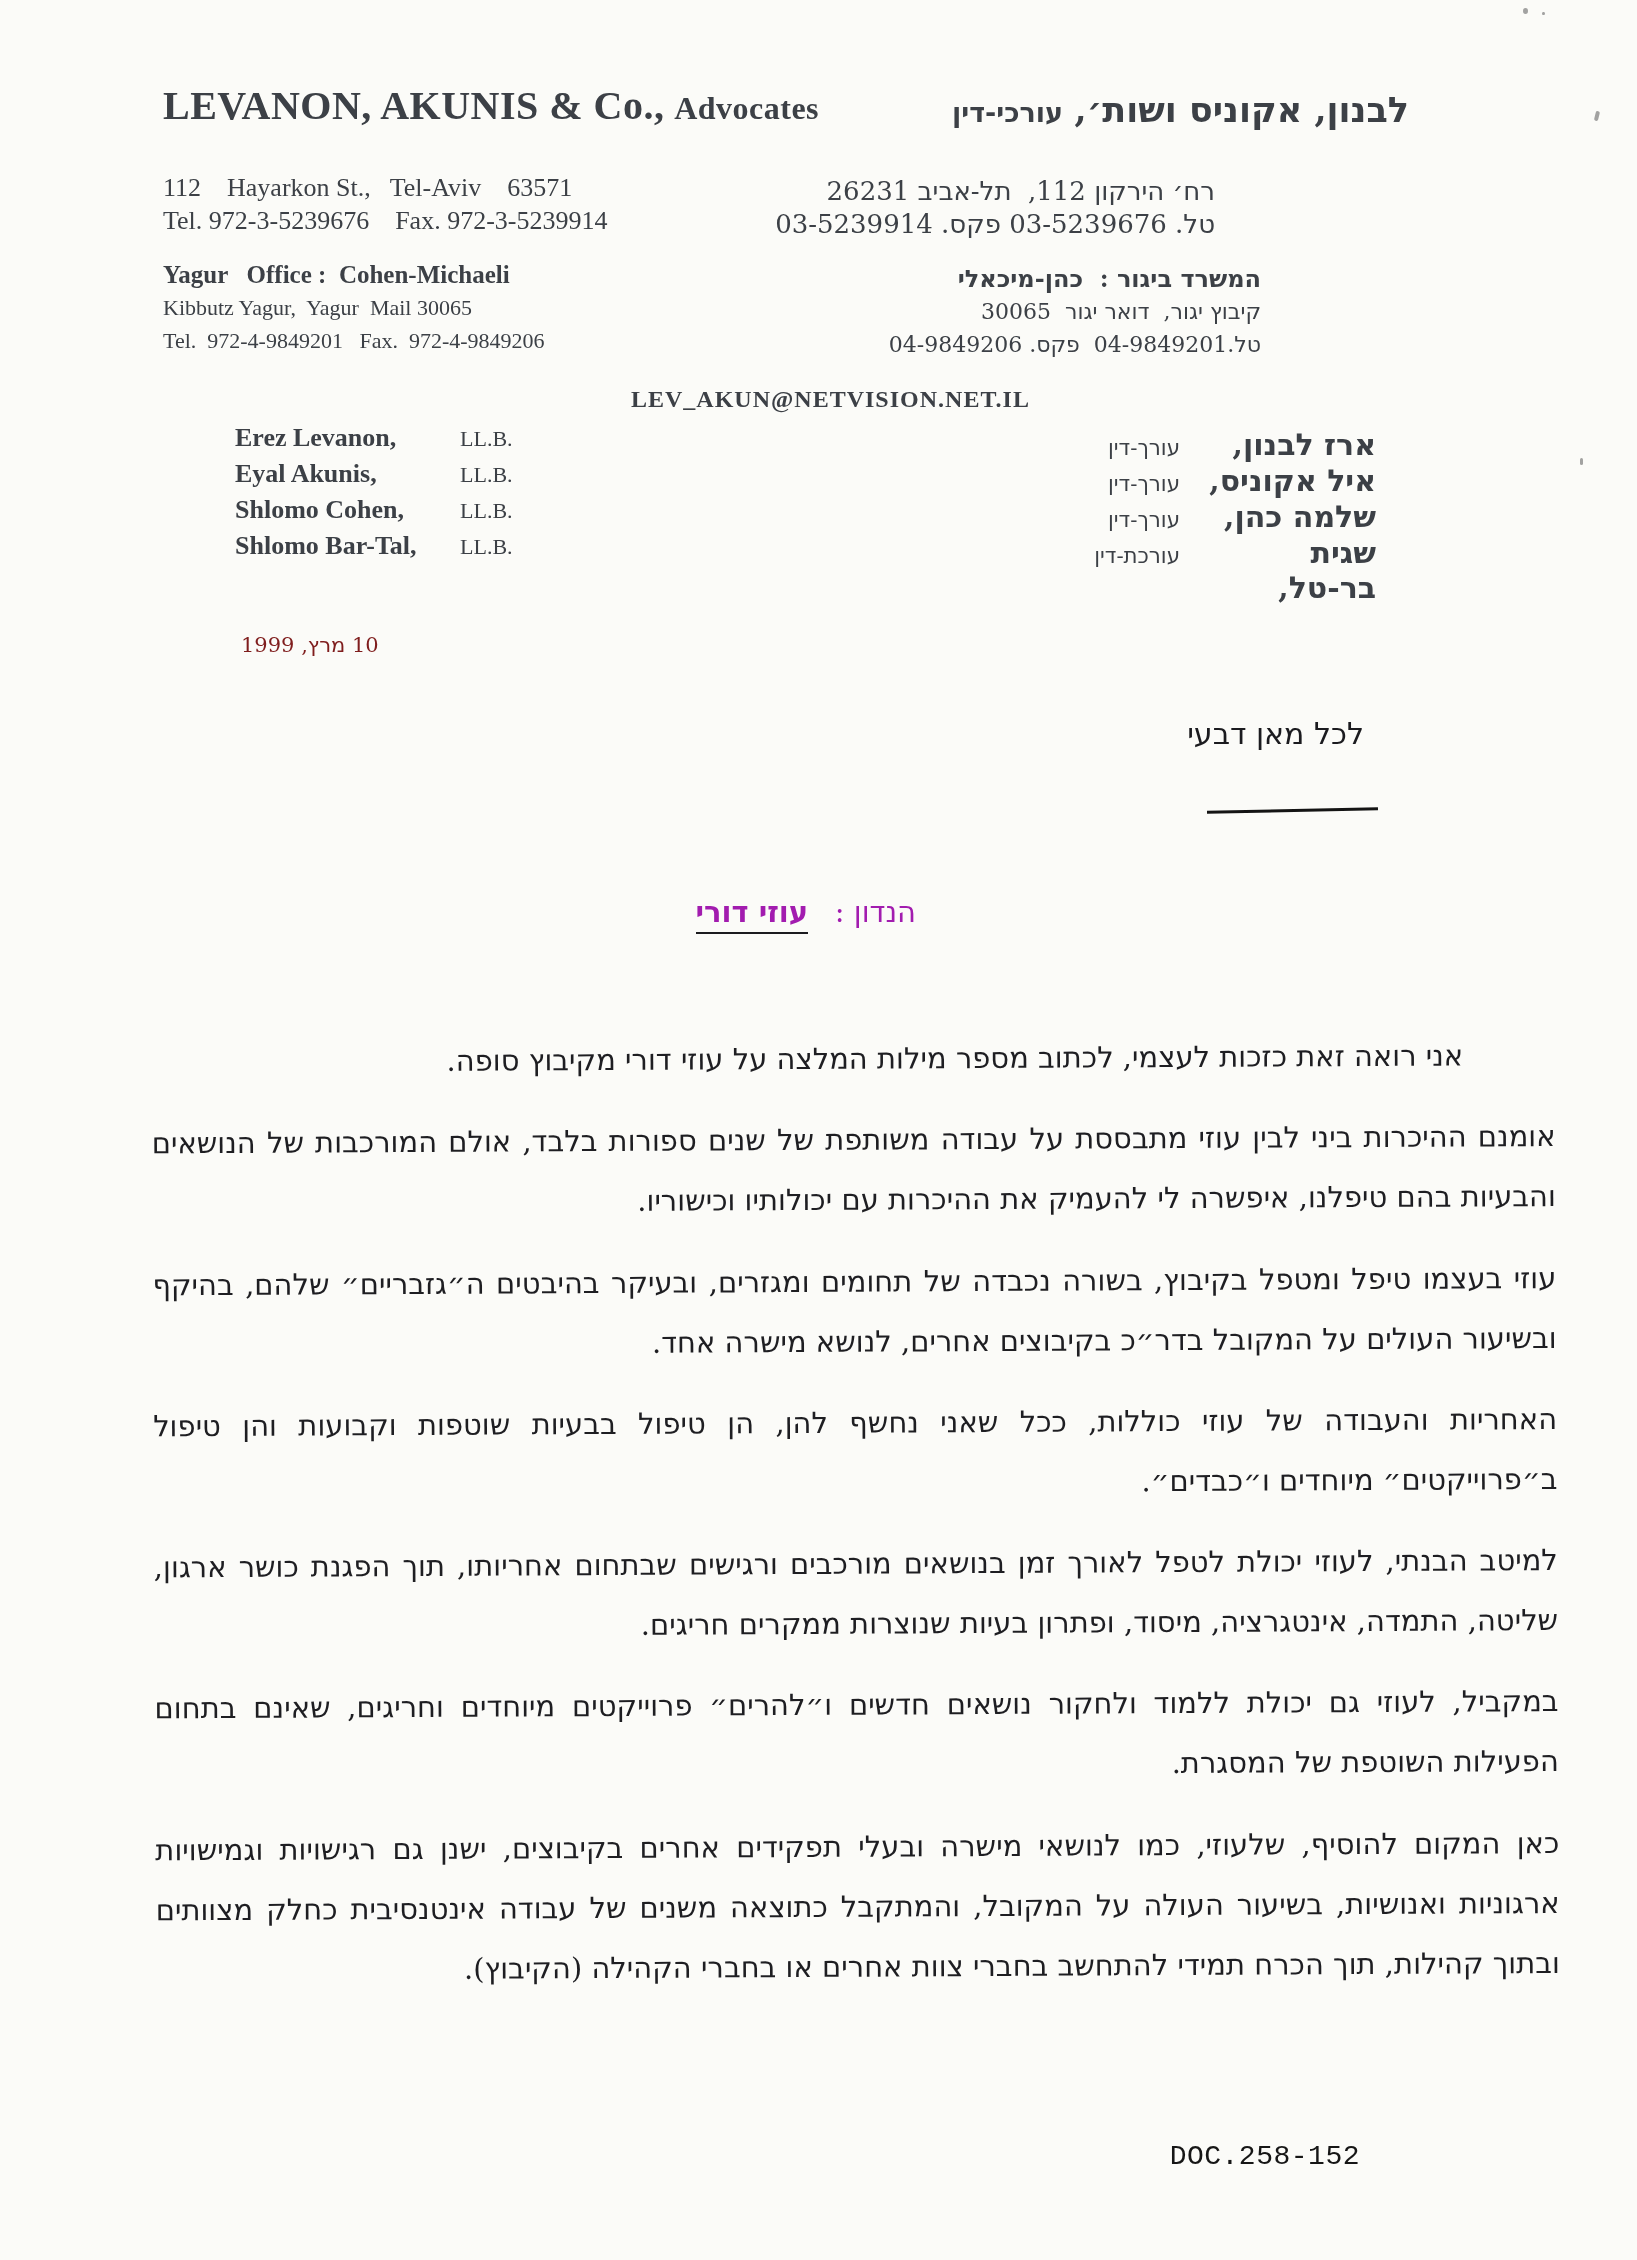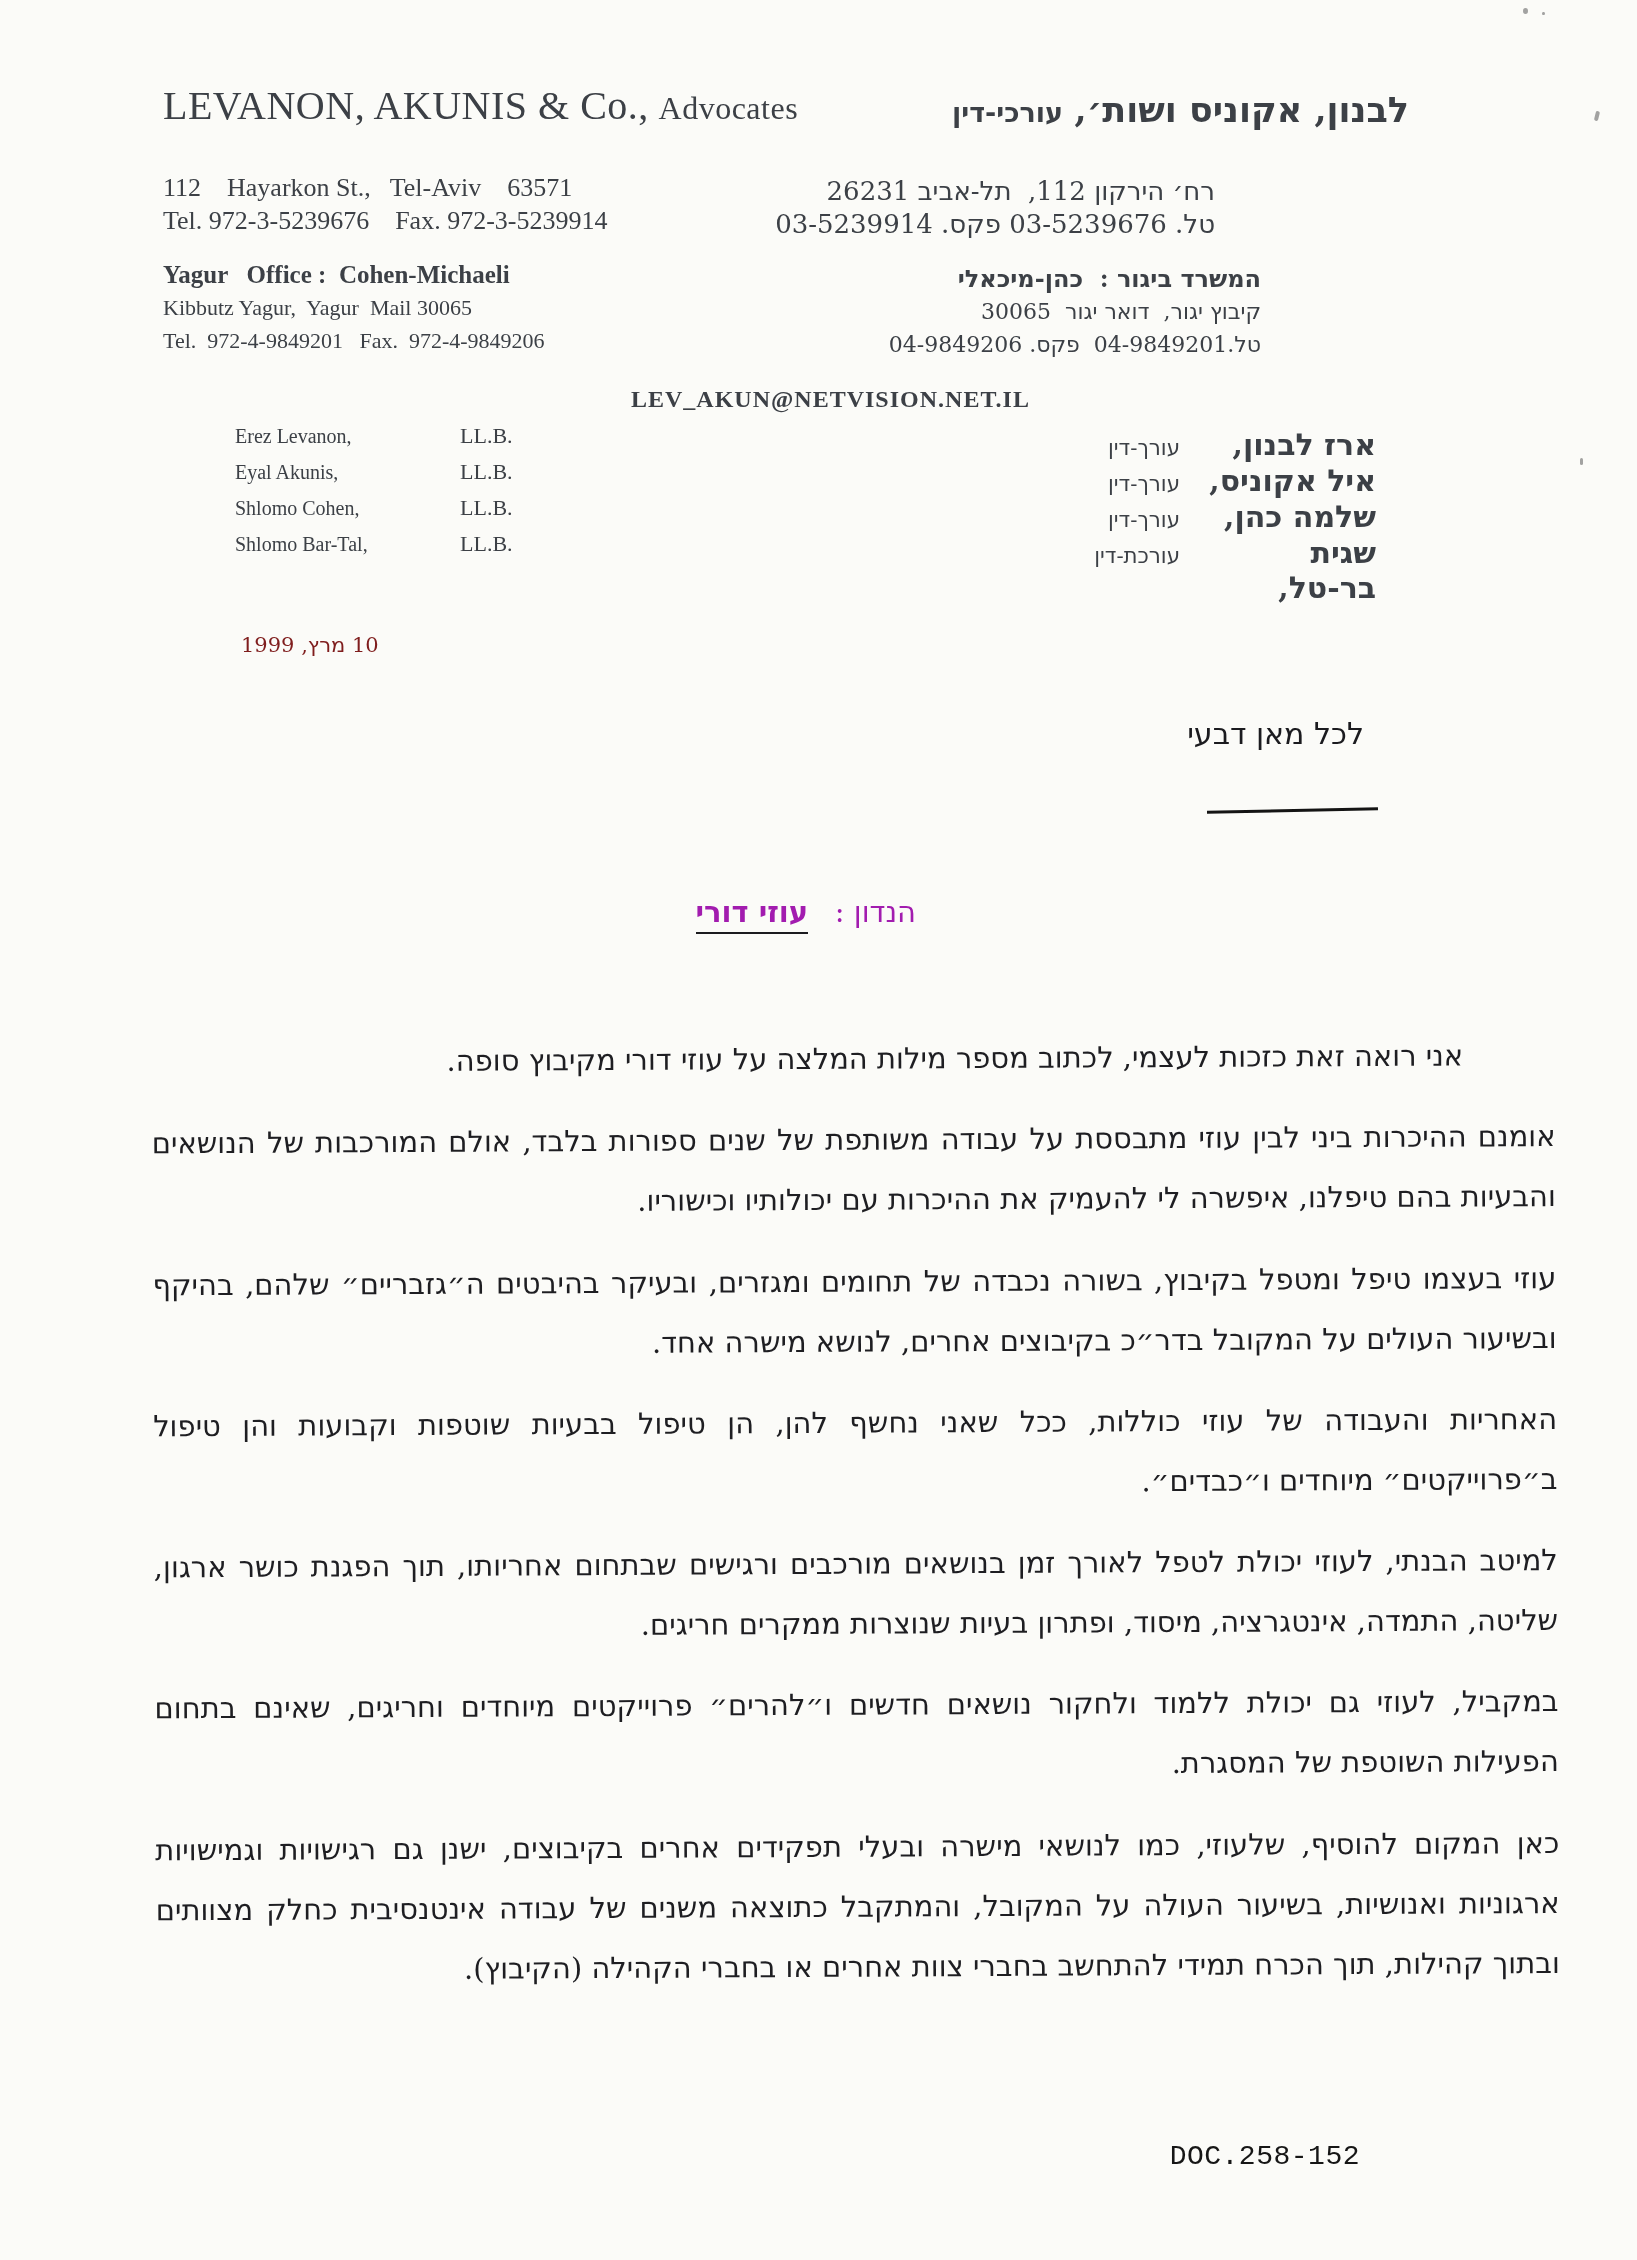--- a/index.html
+++ b/index.html
@@ -11,41 +11,41 @@
     color:#26262a;
     font-family:"Liberation Serif",serif;
   }
   .abs{position:absolute;}
   .en{font-family:"Liberation Serif",serif;}
   .he{font-family:"DejaVu Serif","DejaVu Sans",serif;direction:rtl;unicode-bidi:plaintext;}
   .ws{white-space:pre;}
   .ink{color:#3c4046;}
 
   
-  .firm-en{left:163px;top:82px;font-weight:normal;letter-spacing:0.5px;}
+  .firm-en{left:163px;top:82px;font-weight:bold;letter-spacing:0.5px;}
   .firm-en .main{font-size:40px;}
   .firm-en .suffix{font-size:32px;margin-left:9.7px;}
   .firm-he{right:229px;top:89px;font-weight:bold;text-align:right;}
   .firm-he .main{font-size:35px;}
   .firm-he .suffix{font-size:27px;margin-right:11.6px;}
 
   .addr{font-size:26px;line-height:33px;}
   .addr-en{left:163px;top:171px;}
   .addr-he{right:423px;top:175px;text-align:right;}
 
   .office-en{left:163px;top:258px;font-size:22px;line-height:33px;}
   .office-en .title{font-size:25px;font-weight:bold;}
   .office-he{right:377px;top:262px;font-size:22px;line-height:33px;text-align:right;}
   .office-he .title{font-size:24px;font-weight:bold;}
 
   .email{left:631px;top:386px;font-size:24px;font-weight:bold;letter-spacing:1px;}
 
   .att-en{left:235px;top:423px;}
   .att-en .row{display:flex;align-items:baseline;height:36px;}
-  .att-en .nm{width:225px;font-size:20px;font-weight:normal;}
+  .att-en .nm{width:225px;font-size:26px;font-weight:bold;}
   .att-en .dg{font-size:22px;}
   .att-he{right:262px;top:427px;}
   .att-he .row{display:flex;direction:rtl;align-items:baseline;height:36px;}
   .att-he .nm{width:173px;font-size:30px;font-weight:bold;text-align:right;}
   .att-he .tt{font-size:21.3px;margin-right:23px;}
 
   
   .date{left:241px;top:633px;font-size:21px;color:#7f1d1d;}
   .addressee{right:274px;top:716px;font-size:30px;color:#1b1b1f;}
   .addr-rule{right:260px;top:809px;width:171px;height:2.9px;background:#141414;transform:rotate(-1.1deg);}

